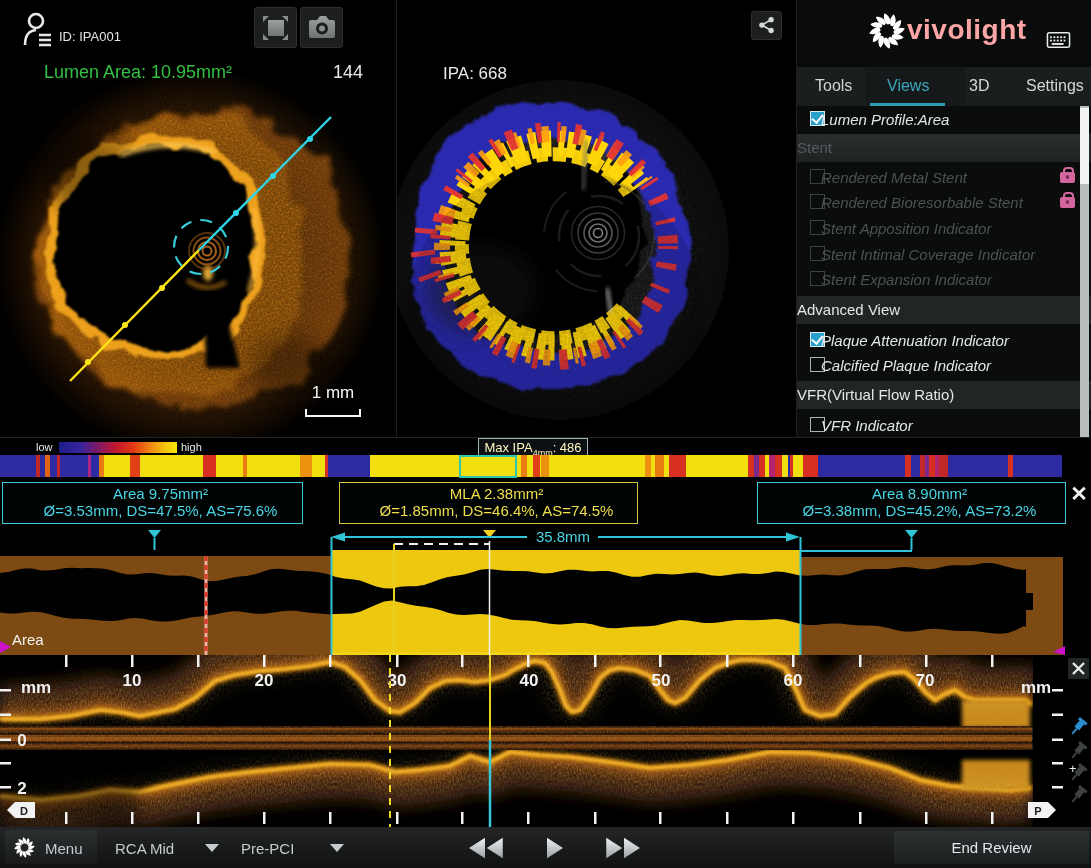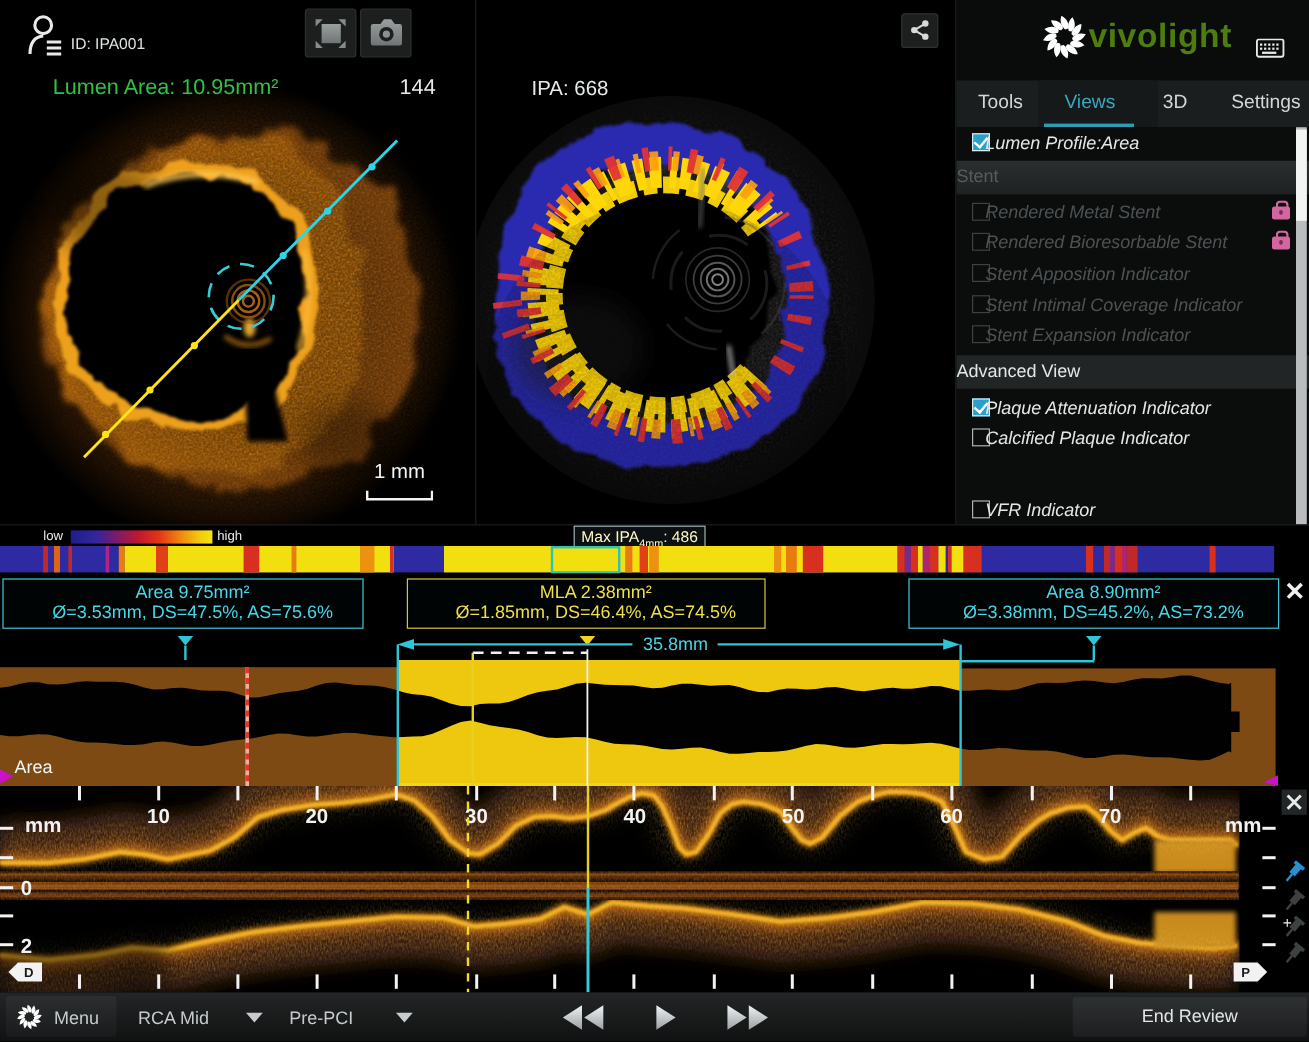--- a/index.html
+++ b/index.html
@@ -16,21 +16,21 @@
 .topbtn { width:43px; height:41px; background:#1d1f1f; border:1px solid #2e3030; border-radius:3px; }
 #scalebar { left:302px; top:383px; width:62px; height:32px; color:#f2f4f4; font-size:17px; text-align:center; }
 
 
 #p2 { left:397px; top:0; width:400px; height:437px; background:#000; }
 #p2 .ipa { left:46px; top:64px; color:#e8eaea; font-size:17px; }
 
 
 #p3 { left:797px; top:0; width:294px; height:437px; background:#0a0c0c; }
 #logo { left:70px; top:11px; height:40px; color:#fff; }
-#logotxt { left:110px; top:14px; font-size:28px; font-weight:bold; color:#4d7c0f; letter-spacing:0.5px; }
+#logotxt { left:110px; top:14px; font-size:28px; font-weight:bold; color:#fca5a5; letter-spacing:0.5px; }
 #tabs { left:0; top:67px; width:294px; height:39px; background:#1a1e1f; color:#d3d7d7; font-size:16px; }
 #tabs .tab { position:absolute; top:10px; }
 #tabs .active { color:#3ba7bd; }
 #tabs .underline { position:absolute; left:73px; top:36px; width:75px; height:3px; background:#2e9cb4; }
 #vlist { left:0; top:106px; width:294px; height:331px; background:#0b0d0d; }
 .vrow { position:absolute; left:0; width:294px; height:26px; color:#e3e7e7; font-size:15px; }
 .vrow .cb { position:absolute; left:13px; top:4px; width:15px; height:15px; border:1px solid #aeb2b2; background:#0b0d0d; }
 .vrow .cb.on { background:#28a0cb; border-color:#d8ecf2; }
 .vrow .cb.on:after { content:""; position:absolute; left:3px; top:0px; width:5px; height:9px; border:solid #fff; border-width:0 2px 2px 0; transform:rotate(40deg); }
 .vrow .lbl { position:absolute; left:24px; top:4px;font-style:italic; }
@@ -336,20 +336,21 @@
         </div>
       <div class="vhead" style="top:190px">Advanced View</div>
       <div class="vrow" style="top:222px">
           <span class="cb on"></span>
           <span class="lbl">Plaque Attenuation Indicator</span>
         </div>
       <div class="vrow" style="top:247px">
           <span class="cb"></span>
           <span class="lbl">Calcified Plaque Indicator</span>
         </div>
+      <div class="vhead" style="top:275px">VFR(Virtual Flow Ratio)</div>
       <div class="vrow" style="top:307px">
           <span class="cb"></span>
           <span class="lbl">VFR Indicator</span>
         </div>
       <div class="lock" style="left:263px;top:66px"></div>
       <div class="lock" style="left:263px;top:91px"></div>
     </div>
     <div class="abs" id="scrollbar">
         <div id="scrollthumb"></div>
       </div>

